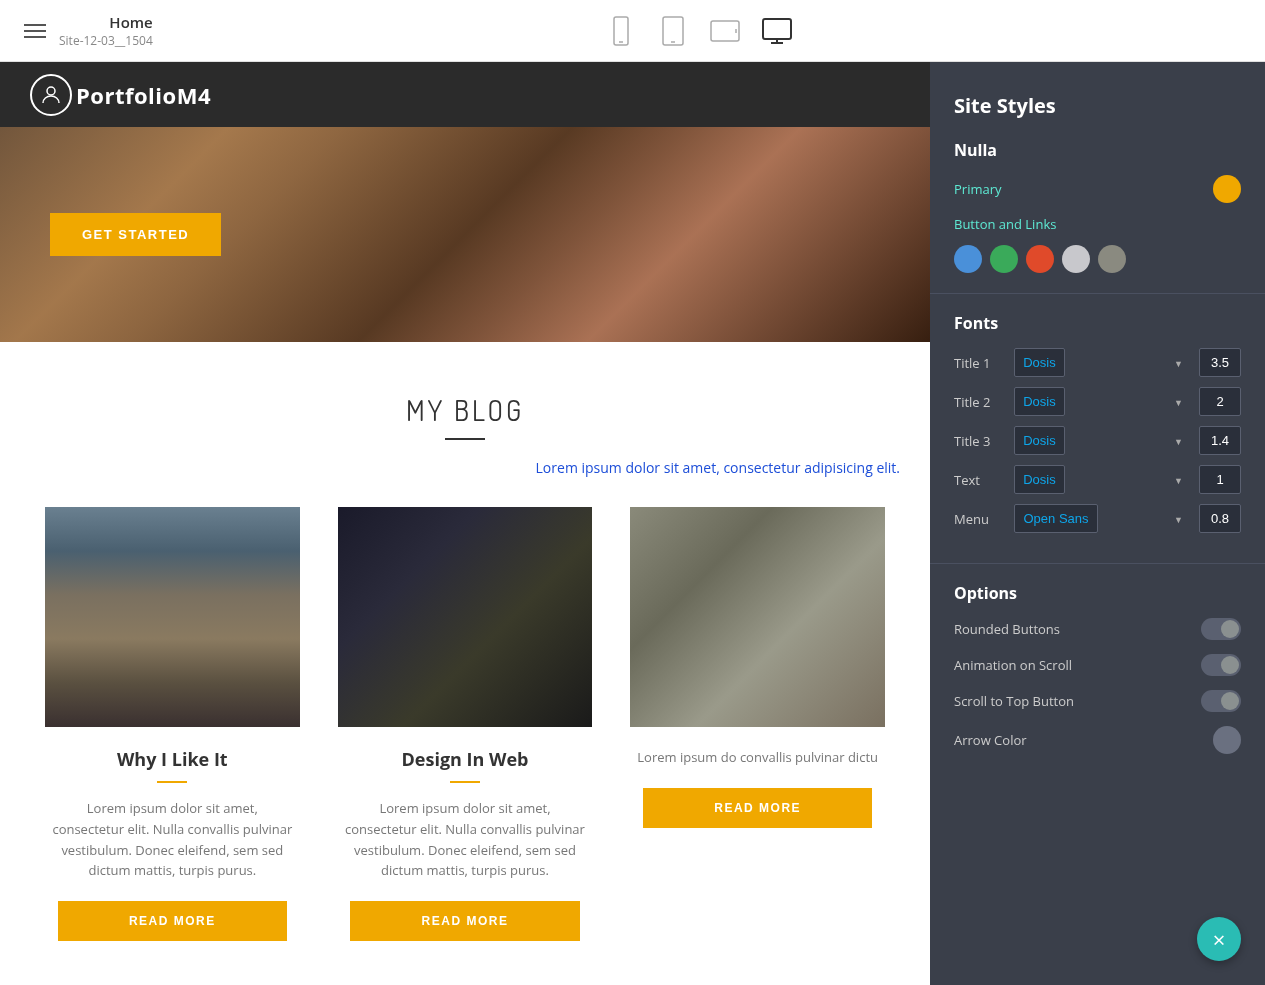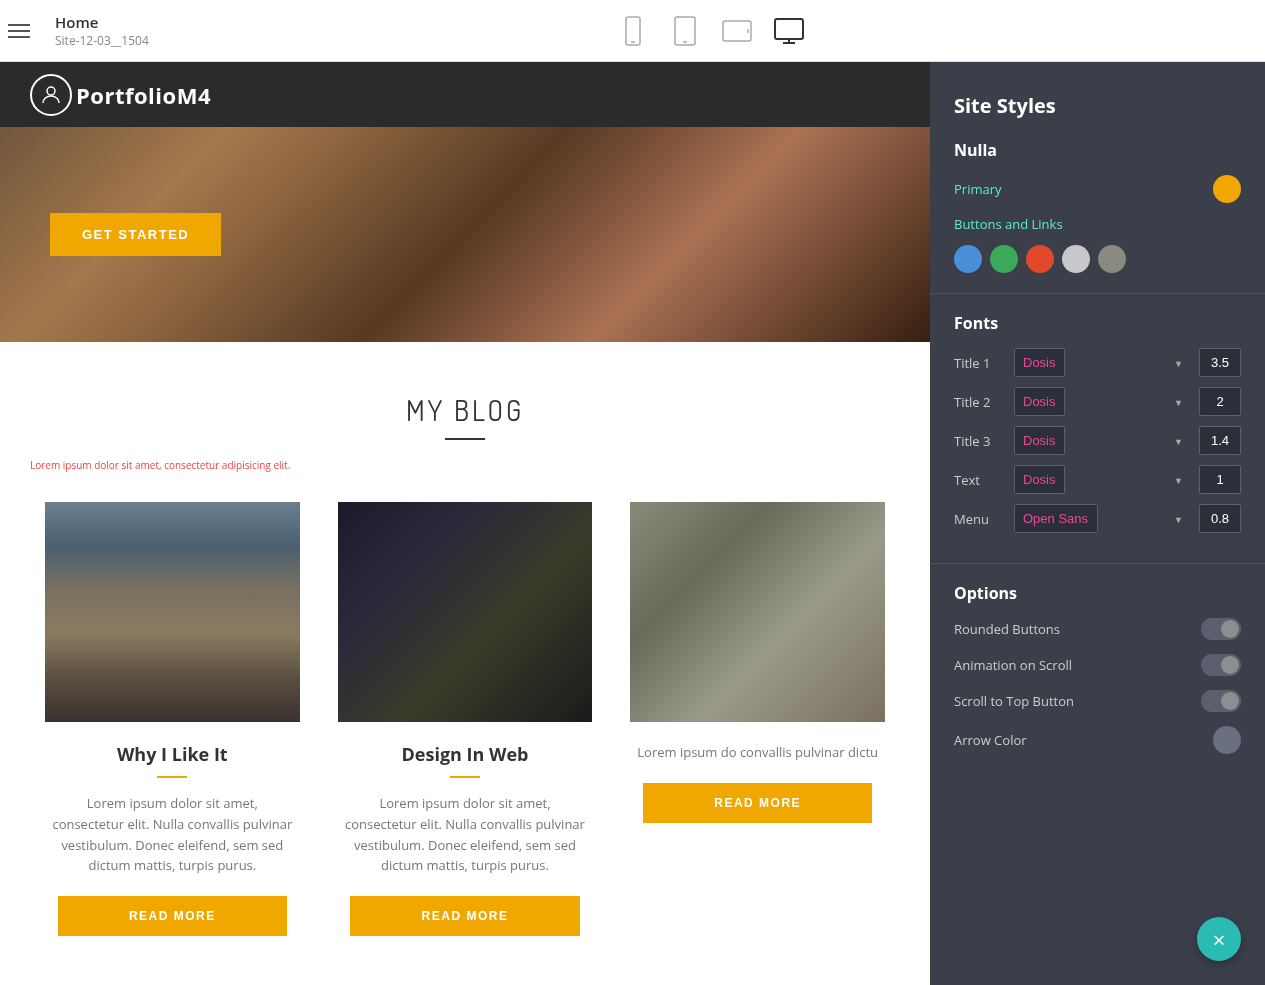--- a/index.html
+++ b/index.html
@@ -5,23 +5,24 @@
     * { box-sizing: border-box; margin: 0; padding: 0; }
     body { font-family: 'Open Sans', Arial, sans-serif; display: flex; flex-direction: column; height: 985px; overflow: hidden; background: #fff; }
 
     
     .top-bar {
       height: 62px;
       background: #fff;
       border-bottom: 1px solid #e0e0e0;
       display: flex;
       align-items: center;
-      padding: 0 8px;
-      gap: 17px;
+      padding: 0 24px;
+      gap: 5px;
       flex-shrink: 0;
+      text-align: right;
     }
     .hamburger-icon { display: flex; flex-direction: column; gap: 4px; cursor: pointer; margin-right: 8px; }
     .hamburger-icon span { width: 22px; height: 2px; background: #555; display: block; }
     .page-info { display: flex; flex-direction: column; }
     .page-title { font-size: 15px; font-weight: 600; color: #333; }
     .page-subtitle { font-size: 12px; color: #888; }
     .device-icons { display: flex; gap: 20px; margin: 0 auto; }
     .device-icon { cursor: pointer; color: #555; display: flex; align-items: center; justify-content: center; }
     .device-icon svg { width: 32px; height: 32px; }
     .device-icon.active svg { stroke: #333; stroke-width: 2; }
@@ -111,23 +112,23 @@
       color: #333;
       margin-bottom: 10px;
     }
     .heading-underline {
       width: 40px;
       height: 2px;
       background: #333;
       margin: 0 auto 18px;
     }
     .blog-subtitle {
-      font-size: 10px;
-      color: #ef4444;
-      text-align: left;
+      font-size: 14px;
+      color: #1d4ed8;
+      text-align: right;
     }
 
     
     .blog-grid {
       display: grid;
       grid-template-columns: repeat(3, 1fr);
       gap: 8px;
       margin-top: 30px;
     }
     .blog-card { padding: 0 15px 20px; }
@@ -243,27 +244,28 @@
     }
     .font-row-label {
       font-size: 13px;
       color: #ccc;
       width: 52px;
     }
     .font-select {
       flex: 1;
       background: #2a2f3a;
       border: 1px solid #5a6070;
-      color: #ec4899;
+      color: #0ea5e9;
       padding: 6px 8px;
       font-size: 13px;
       appearance: none;
       cursor: pointer;
       border-radius: 2px;
       position: relative;
+      text-align: center;
     }
     .font-select-wrapper {
       flex: 1;
       position: relative;
     }
     .font-select-wrapper::after {
       content: '▼';
       position: absolute;
       right: 8px;
       top: 50%;
@@ -451,21 +453,21 @@
   <div class="right-panel">
     <div class="panel-title">Site Styles</div>
 
     <div class="panel-section">
       <div class="section-label">Nulla</div>
       <div class="color-row">
         <span class="color-row-label">Primary</span>
         <div class="color-swatch" style="background:#f0a800;"></div>
       </div>
       <div class="color-row">
-        <span class="color-row-label">Buttons and Links</span>
+        <span class="color-row-label">Button and Links</span>
       </div>
       <div class="color-swatches-row">
         <div class="color-swatch" style="background:#4a90d9;"></div>
         <div class="color-swatch" style="background:#3aaa5a;"></div>
         <div class="color-swatch" style="background:#e04a2a;"></div>
         <div class="color-swatch" style="background:#c8c8cc;"></div>
         <div class="color-swatch" style="background:#8a8a80;"></div>
       </div>
     </div>
 

